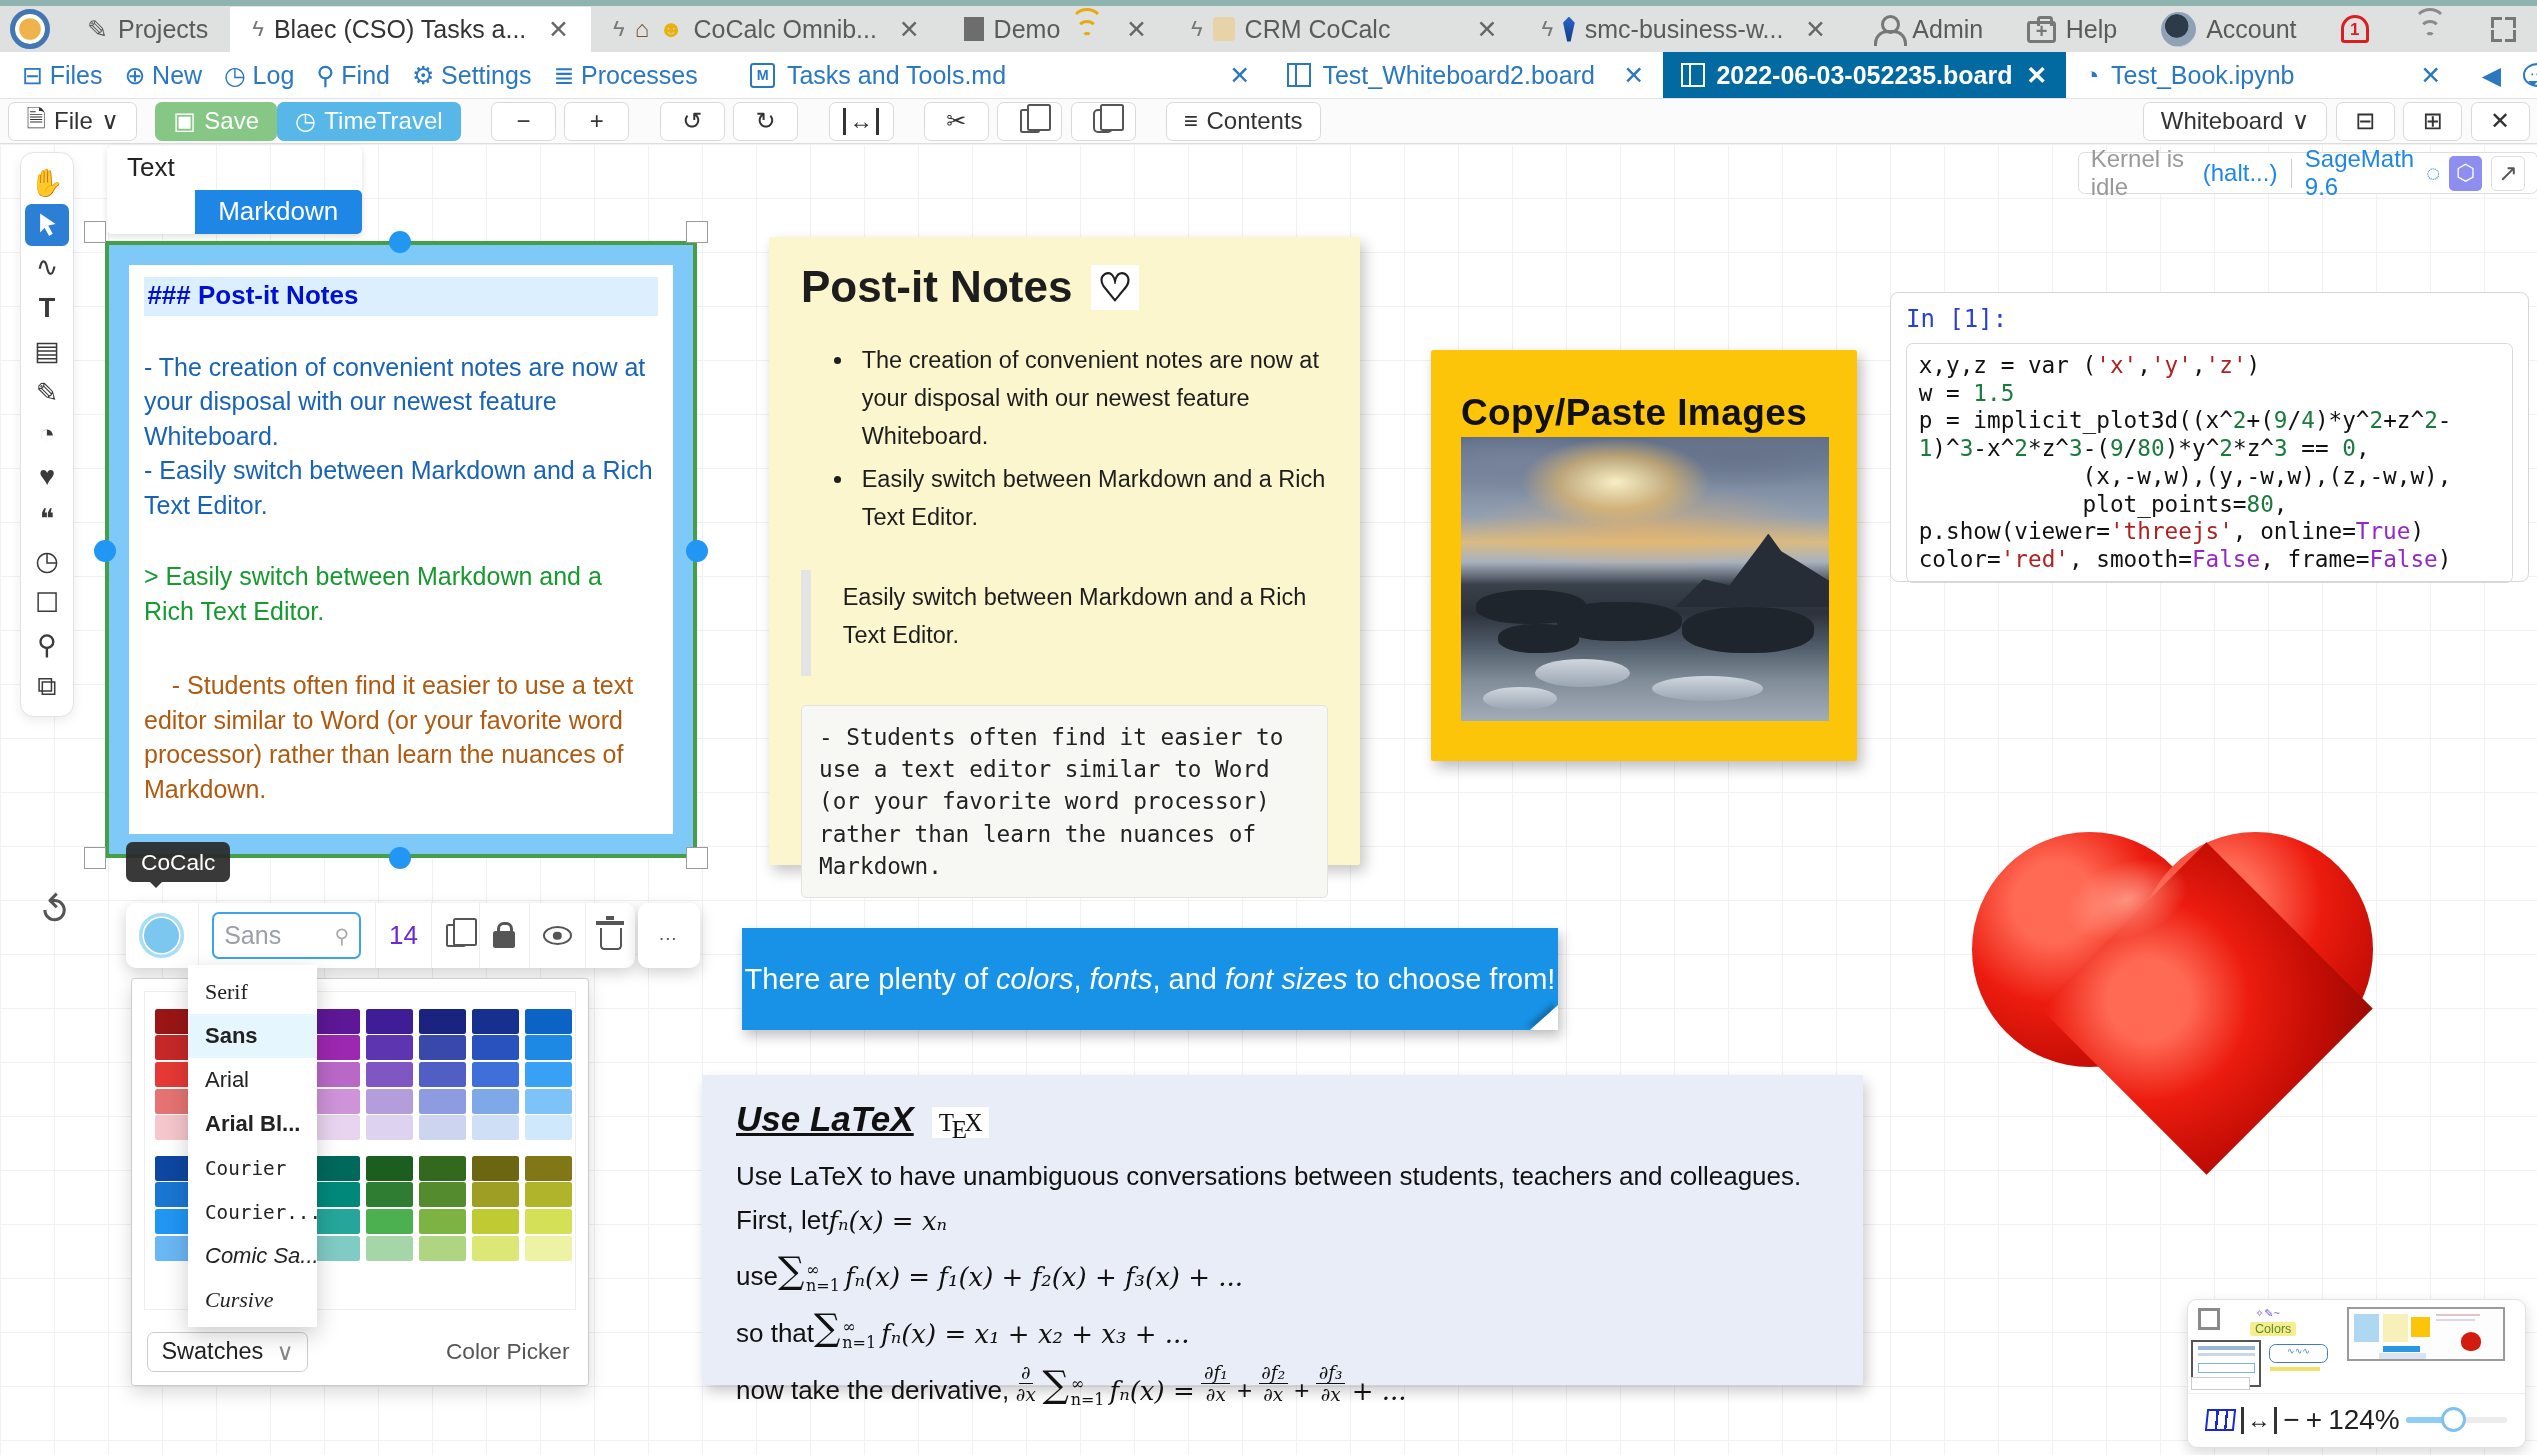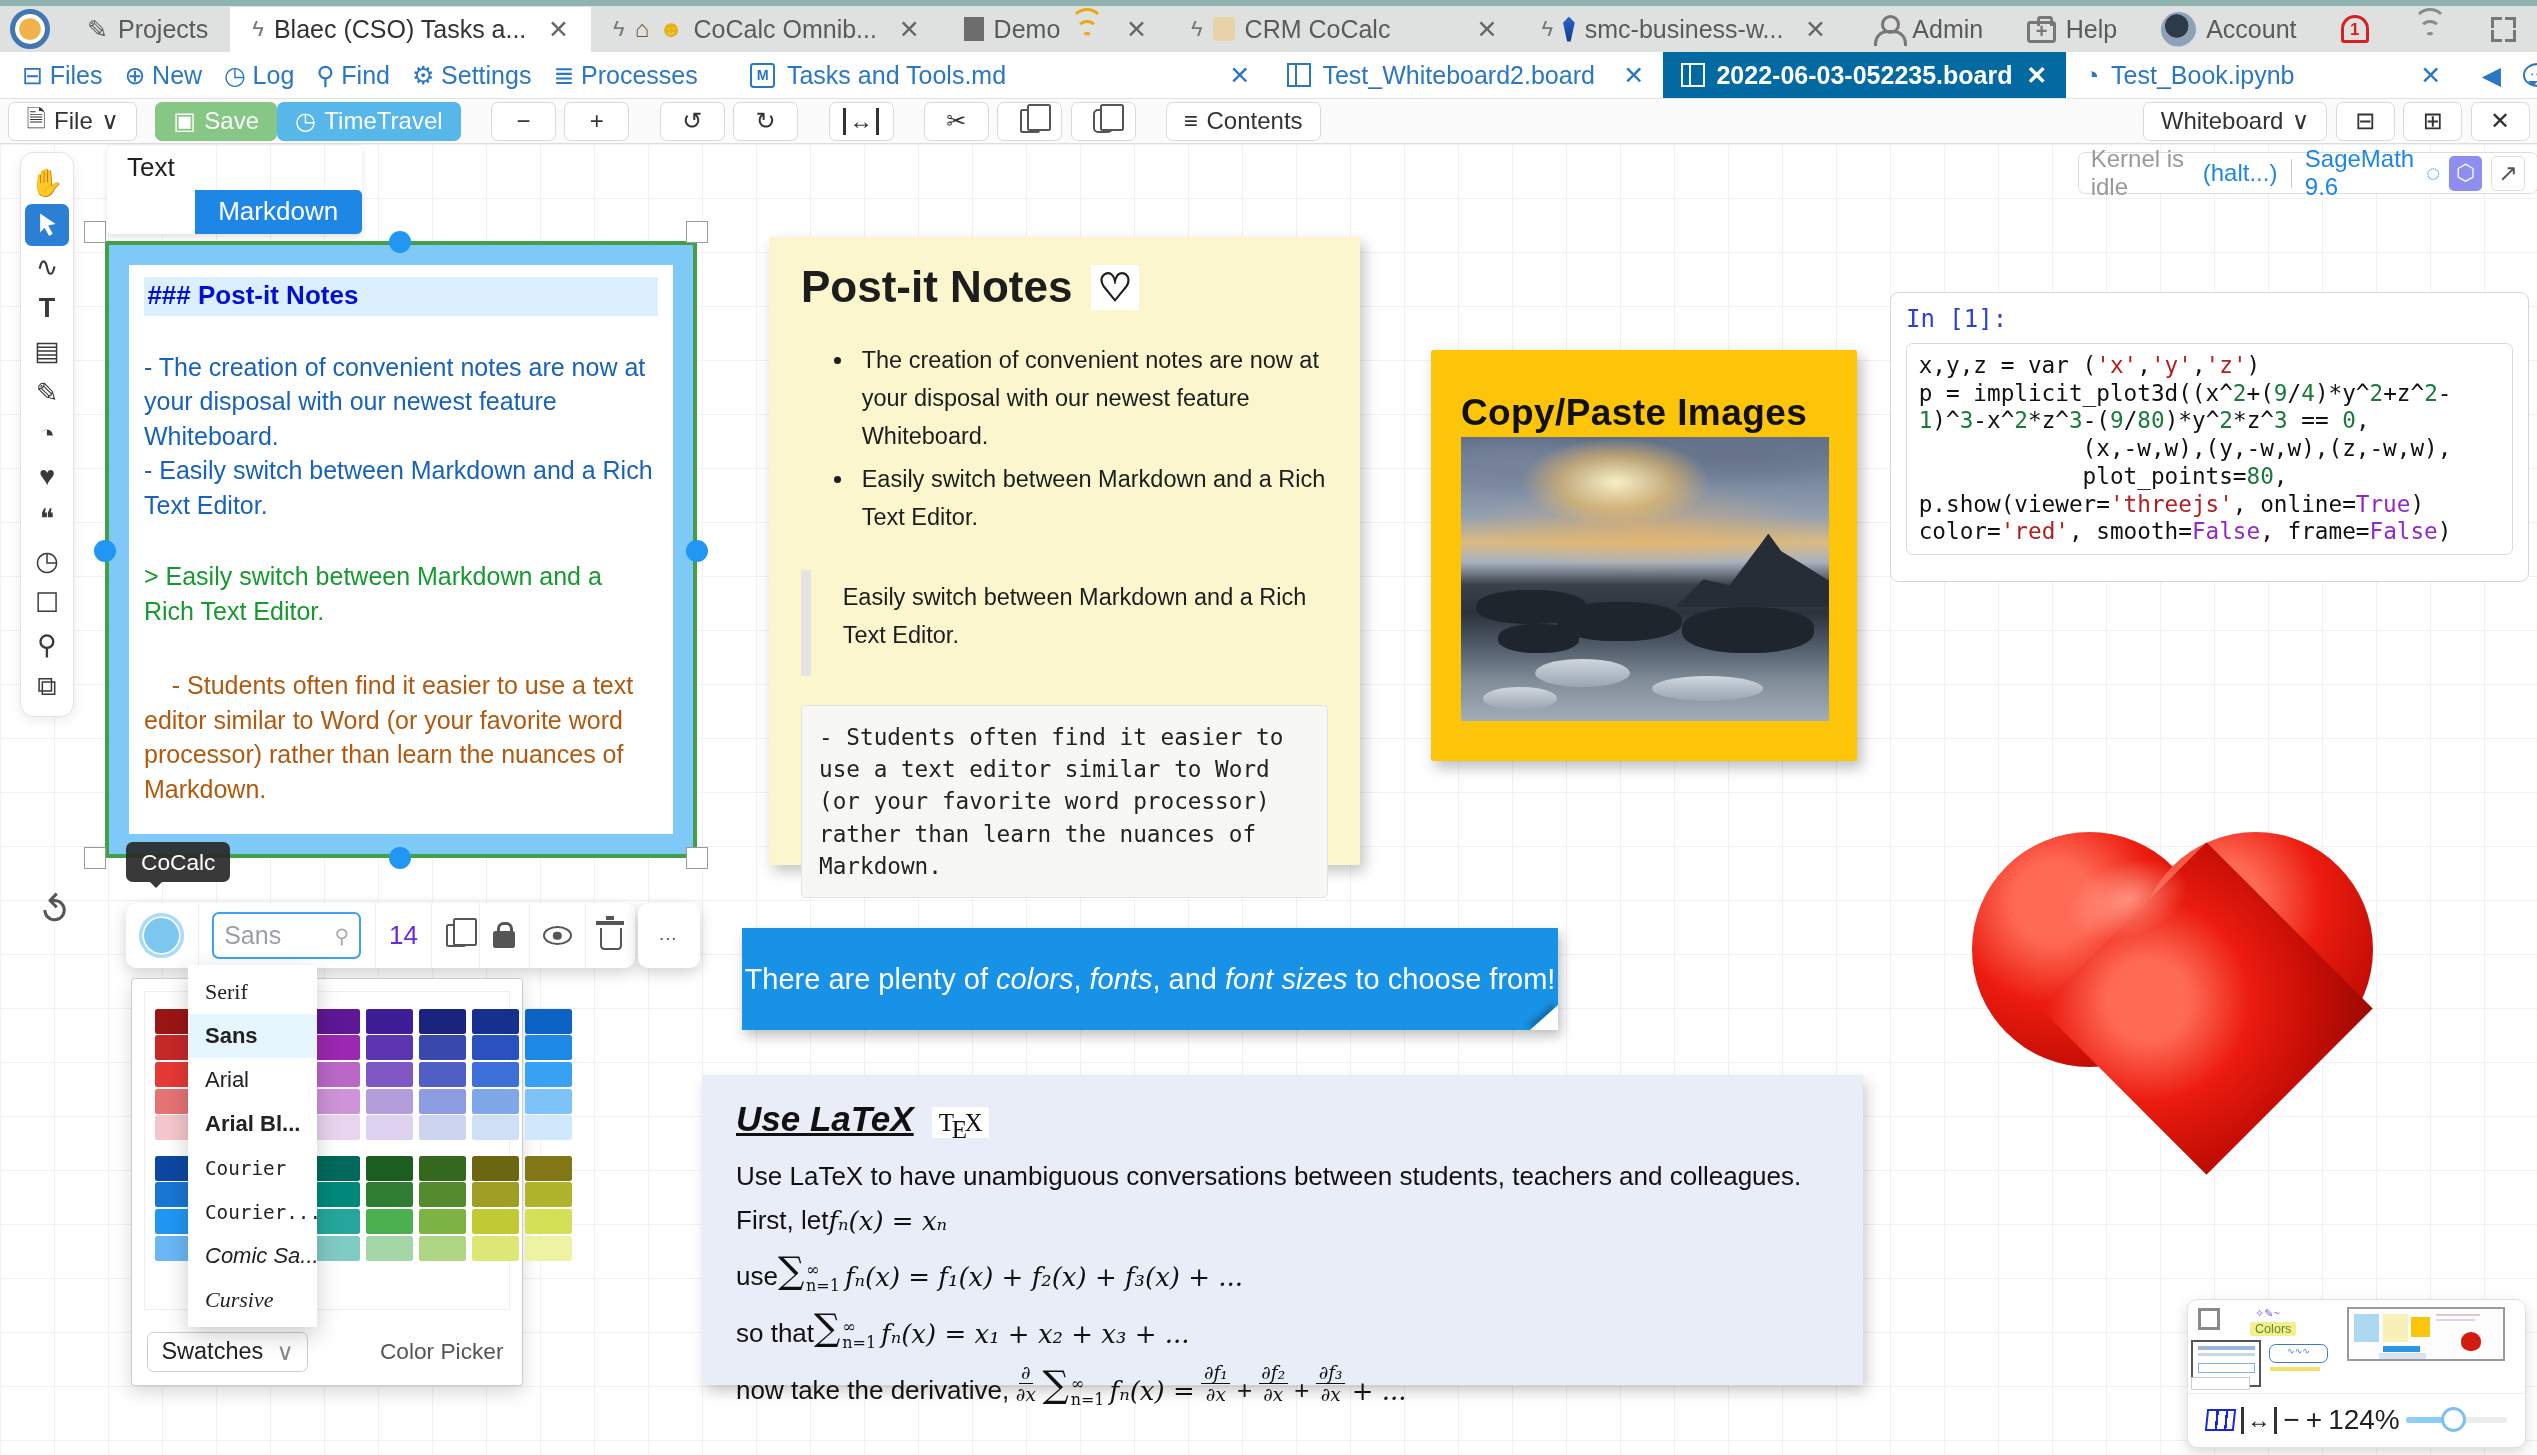--- a/index.html
+++ b/index.html
@@ -104,21 +104,21 @@
   .lockg::before { content:""; position:absolute; left:3.4px; top:-9.2px; width:10px; height:9.2px; border:3.4px solid #555; border-bottom:none; border-radius:6.7px 6.7px 0 0; }
   .copyic { position:relative; width:20px; height:23.5px; border:2.5px solid #555; border-radius:2.5px; }
   .copyic::before { content:""; position:absolute; left:5px; top:-7.6px; width:20px; height:23.5px; border:2.5px solid #555; border-radius:2.5px; background:#fff; }
 
   
   #tip { position:absolute; left:126px; top:698px; background:rgba(40,40,40,.92); color:#fff; font-size:22.7px; padding:6.7px 15px; border-radius:6.7px; }
   #tip::after { content:""; position:absolute; left:23.5px; bottom:-11.7px; border:6.7px solid transparent; border-top-color:rgba(40,40,40,.92); }
   #rotate { position:absolute; left:40px; top:745px; font-size:37px; color:#555; transform:rotate(-45deg); }
 
   
-  #cpanel { position:absolute; left:131px; top:834px; width:392px; height:408px; background:#fff; border:0.8px solid #ccc; border-radius:3.4px; box-shadow:0 6.7px 18.5px rgba(0,0,0,.15); }
+  #cpanel { position:absolute; left:131px; top:834px; width:458px; height:408px; background:#fff; border:0.8px solid #ccc; border-radius:3.4px; box-shadow:0 6.7px 18.5px rgba(0,0,0,.15); }
   #cpanel .pinner { position:absolute; left:11.7px; top:11.7px; right:11.7px; height:319px; border:0.8px solid #eee; }
   .pgrid { position:absolute; left:10px; top:17px; display:grid; grid-template-columns:repeat(8,47px); grid-auto-rows:25px; column-gap:5.9px; row-gap:1.7px; }
   .pgrid.g2 { top:164px; }
   .swatch { width:47px; height:25px; border-radius:2.5px; }
   #swbtn { position:absolute; left:15px; bottom:13.4px; width:161px; height:40px; border:0.8px solid #ccc; border-radius:6.7px; display:flex; align-items:center; justify-content:space-between; padding:0 13.4px; font-size:23.5px; color:#222; background:#fff; }
   #pickerlbl { position:absolute; right:18.5px; bottom:20px; font-size:22.7px; color:#555; }
   #fontdd { position:absolute; left:188px; top:821px; width:129px; background:#fff; box-shadow:0 8.4px 22px rgba(0,0,0,.2); z-index:5; padding:5px 0; }
   .fitem2 { height:44px; display:flex; align-items:center; padding-left:17px; font-size:22px; color:#222; white-space:nowrap; overflow:hidden; }
   .fitem2.sel { background:#e6f6ff; font-weight:bold; }
 
@@ -586,20 +586,21 @@
       <div class="pool" style="left:20%;top:78%;width:26%;height:10%"></div>
       <div class="pool" style="left:52%;top:84%;width:30%;height:9%"></div>
       <div class="pool" style="left:6%;top:88%;width:20%;height:8%"></div>
     </div>
   </div>
 
   <div id="cell">
     <div class="prompt">In [1]:</div>
     <div class="codebox">
       <div class="codeline"><span>x,y,z = var (</span><span class="s">'x'</span><span>,</span><span class="s">'y'</span><span>,</span><span class="s">'z'</span><span>)</span></div>
+      <div class="codeline"><span>w = </span><span class="n">1.5</span></div>
       <div class="codeline"><span>p = implicit_plot3d((x^</span><span class="n">2</span><span>+(</span><span class="n">9</span><span>/</span><span class="n">4</span><span>)*y^</span><span class="n">2</span><span>+z^</span><span class="n">2</span><span>-</span></div>
       <div class="codeline"><span class="n">1</span><span>)^</span><span class="n">3</span><span>-x^</span><span class="n">2</span><span>*z^</span><span class="n">3</span><span>-(</span><span class="n">9</span><span>/</span><span class="n">80</span><span>)*y^</span><span class="n">2</span><span>*z^</span><span class="n">3</span><span> == </span><span class="n">0</span><span>,</span></div>
       <div class="codeline">            (x,-w,w),(y,-w,w),(z,-w,w),</div>
       <div class="codeline"><span>            plot_points=</span><span class="n">80</span><span>,</span></div>
       <div class="codeline"><span>p.show(viewer=</span><span class="s">'threejs'</span><span>, online=</span><span class="b">True</span><span>)</span></div>
       <div class="codeline"><span>color=</span><span class="s">'red'</span><span>, smooth=</span><span class="b">False</span><span>, frame=</span><span class="b">False</span><span>)</span></div>
     </div>
   </div>
 
   <div id="banner">

